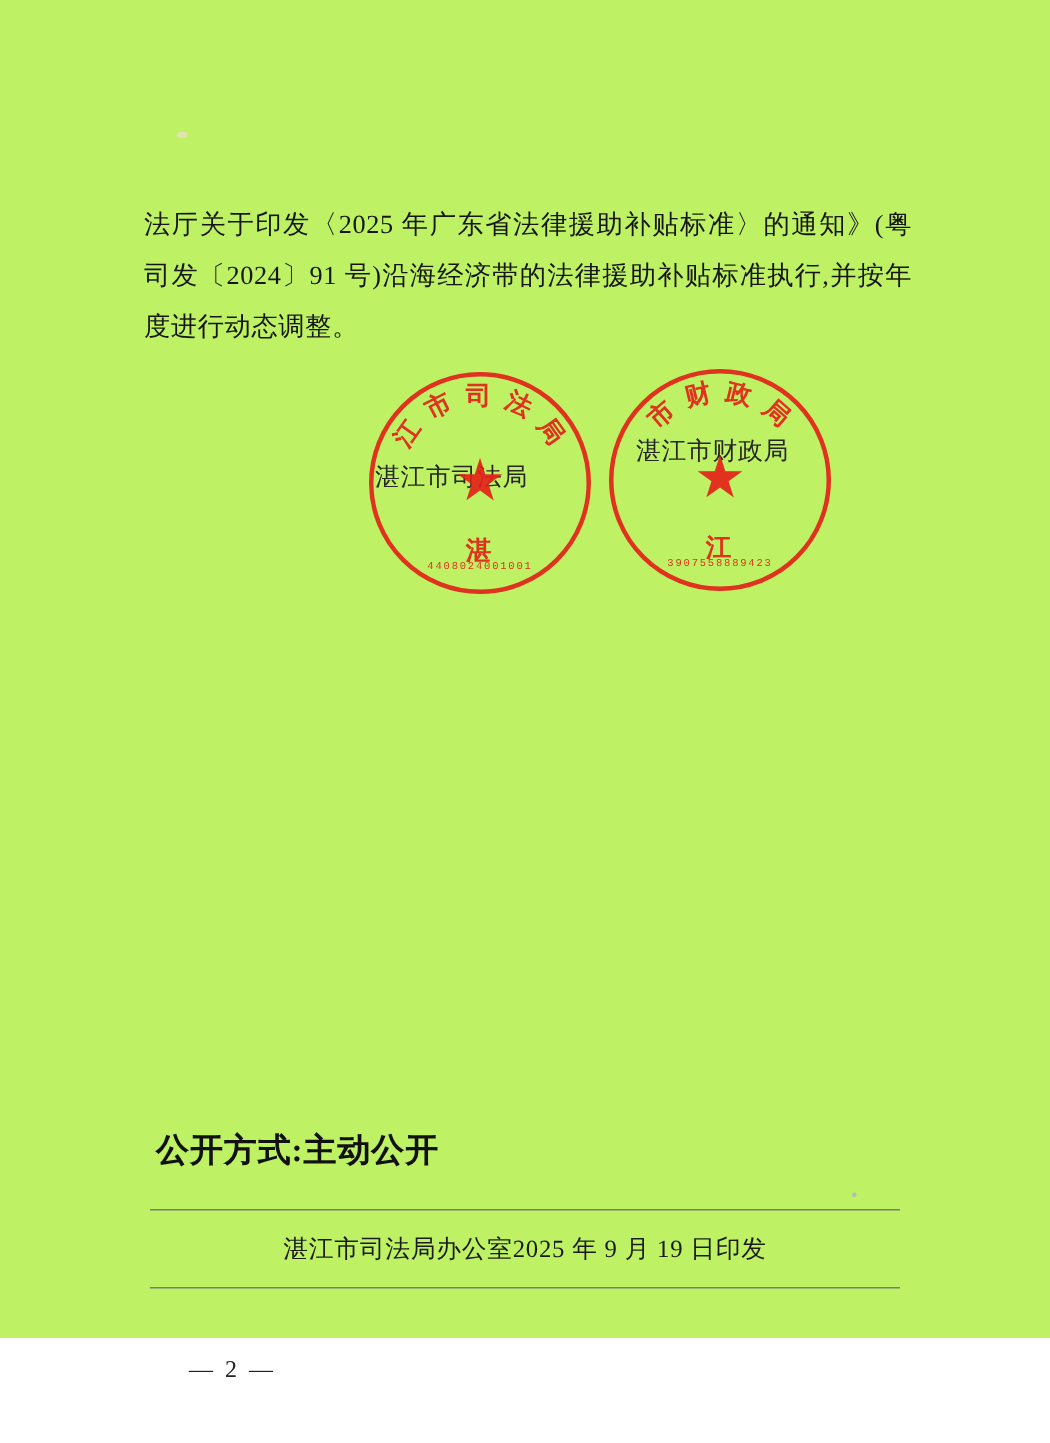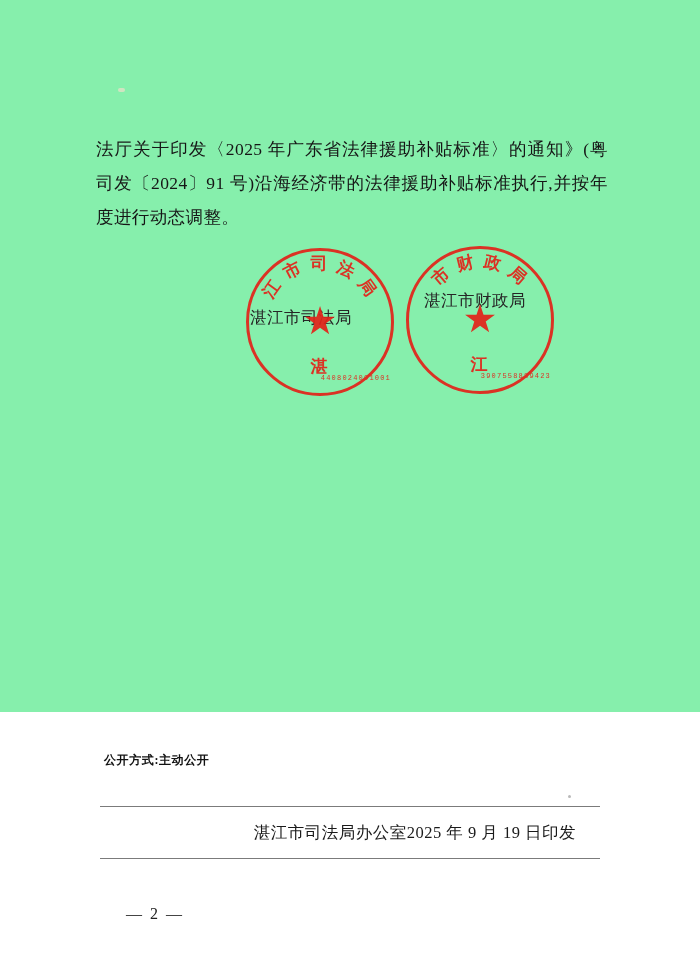--- a/index.html
+++ b/index.html
@@ -11,22 +11,22 @@
     height: 962px;
     background: #ffffff;
     font-family: "Liberation Serif", "DejaVu Serif", serif;
     color: #1a1a1a;
     overflow: hidden;
     position: relative;
   }
   .page {
     position: relative;
     width: 700px;
-    height: 712px;
-    background: #86efac;
+    height: 892px;
+    background: #bef264;
   }
   
   .speck {
     position: absolute;
     left: 118px;
     top: 88px;
     width: 7px;
     height: 4px;
     background: #e8e0c8;
     opacity: .75;
@@ -78,21 +78,21 @@
     font-size: 17px;
     font-weight: bold;
     fill: #e32219;
     letter-spacing: 2px;
   }
   .seal .code {
     position: absolute;
     left: 0;
     bottom: 11px;
     width: 142px;
-    text-align: right;
+    text-align: center;
     font-size: 7px;
     letter-spacing: 1.2px;
     color: #e32219;
     font-family: "Liberation Mono", monospace;
   }
   
   .sign {
     position: absolute;
     font-size: 16.5px;
     color: #262626;
@@ -101,21 +101,21 @@
   }
   .sign-org-left { left: 250px; top: 307px; font-family: Liberation Mono, monospace; }
   .sign-org-right { left: 424px; top: 290px; text-align: center; }
   .sign-date { left: 404px; top: 332px; }
 
   
   .disclosure {
     position: absolute;
     left: 104px;
     top: 752px;
-    font-size: 12px;
+    font-size: 22px;
     font-weight: bold;
     letter-spacing: .6px;
     color: #111;
   }
   .disclosure .val { font-weight: bold; }
   .rule {
     position: absolute;
     left: 100px;
     top: 806px;
     width: 500px;
@@ -129,21 +129,21 @@
     width: 500px;
     height: 1px;
     background: #7b7b7b;
   }
   .foot-row {
     position: absolute;
     left: 100px;
     top: 822px;
     width: 500px;
     display: flex;
-    justify-content: flex-end;
+    justify-content: center;
     font-size: 16.5px;
     letter-spacing: .5px;
     color: #1a1a1a;
   }
   .foot-left { padding-left: 24px; }
   .foot-right { padding-right: 24px; }
   .page-num {
     position: absolute;
     left: 0;
     top: 905px;

